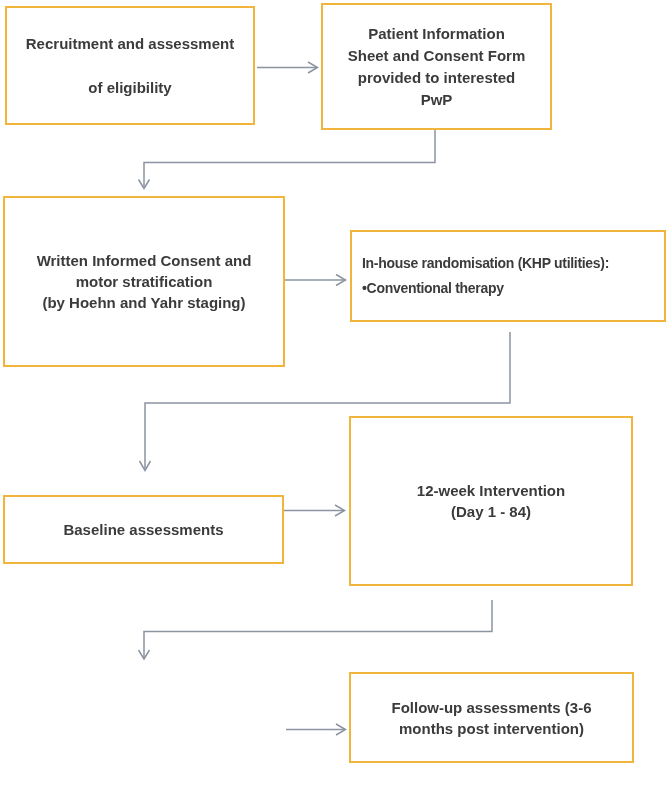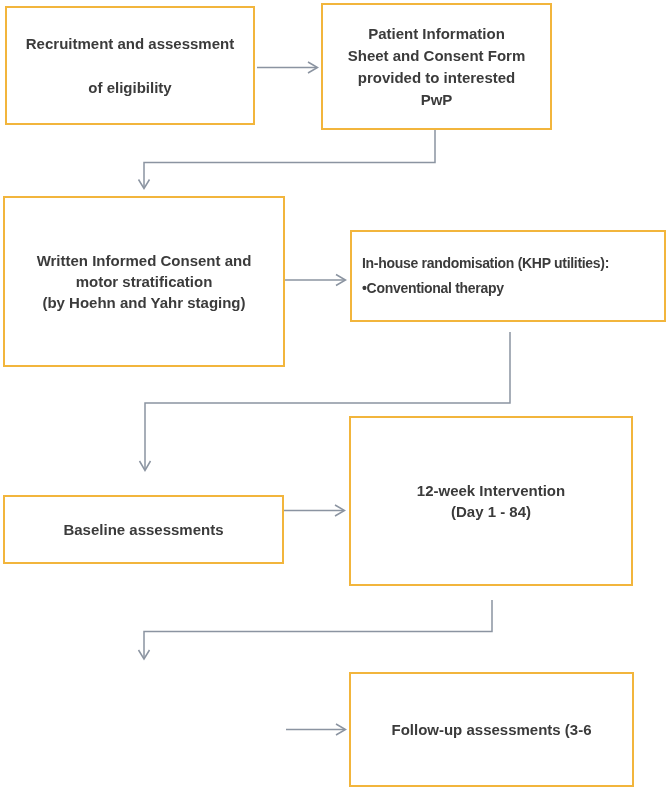--- a/index.html
+++ b/index.html
@@ -117,17 +117,18 @@
   <div class="box" style="left:3px; top:477px; width:281px; height:69px;margin-top:18px;">
     <span class="line">Baseline assessments</span>
   </div>
 
   <div class="box" style="left:349px; top:416px; width:284px; height:170px;">
     <span class="line">12-week Intervention</span>
     <span class="line">(Day 1 - 84)</span>
   </div>
 
 
-  <div class="box" style="left:349px; top:672px; width:285px; height:115px;">
+  <div class="box" style="left:349px; top:672px; width:285px; height:91px;">
     <span class="line">Follow-up assessments (3-6</span>
+    <span class="line">months post intervention)</span>
   </div>
 
 </div>
 
 </body></html>

